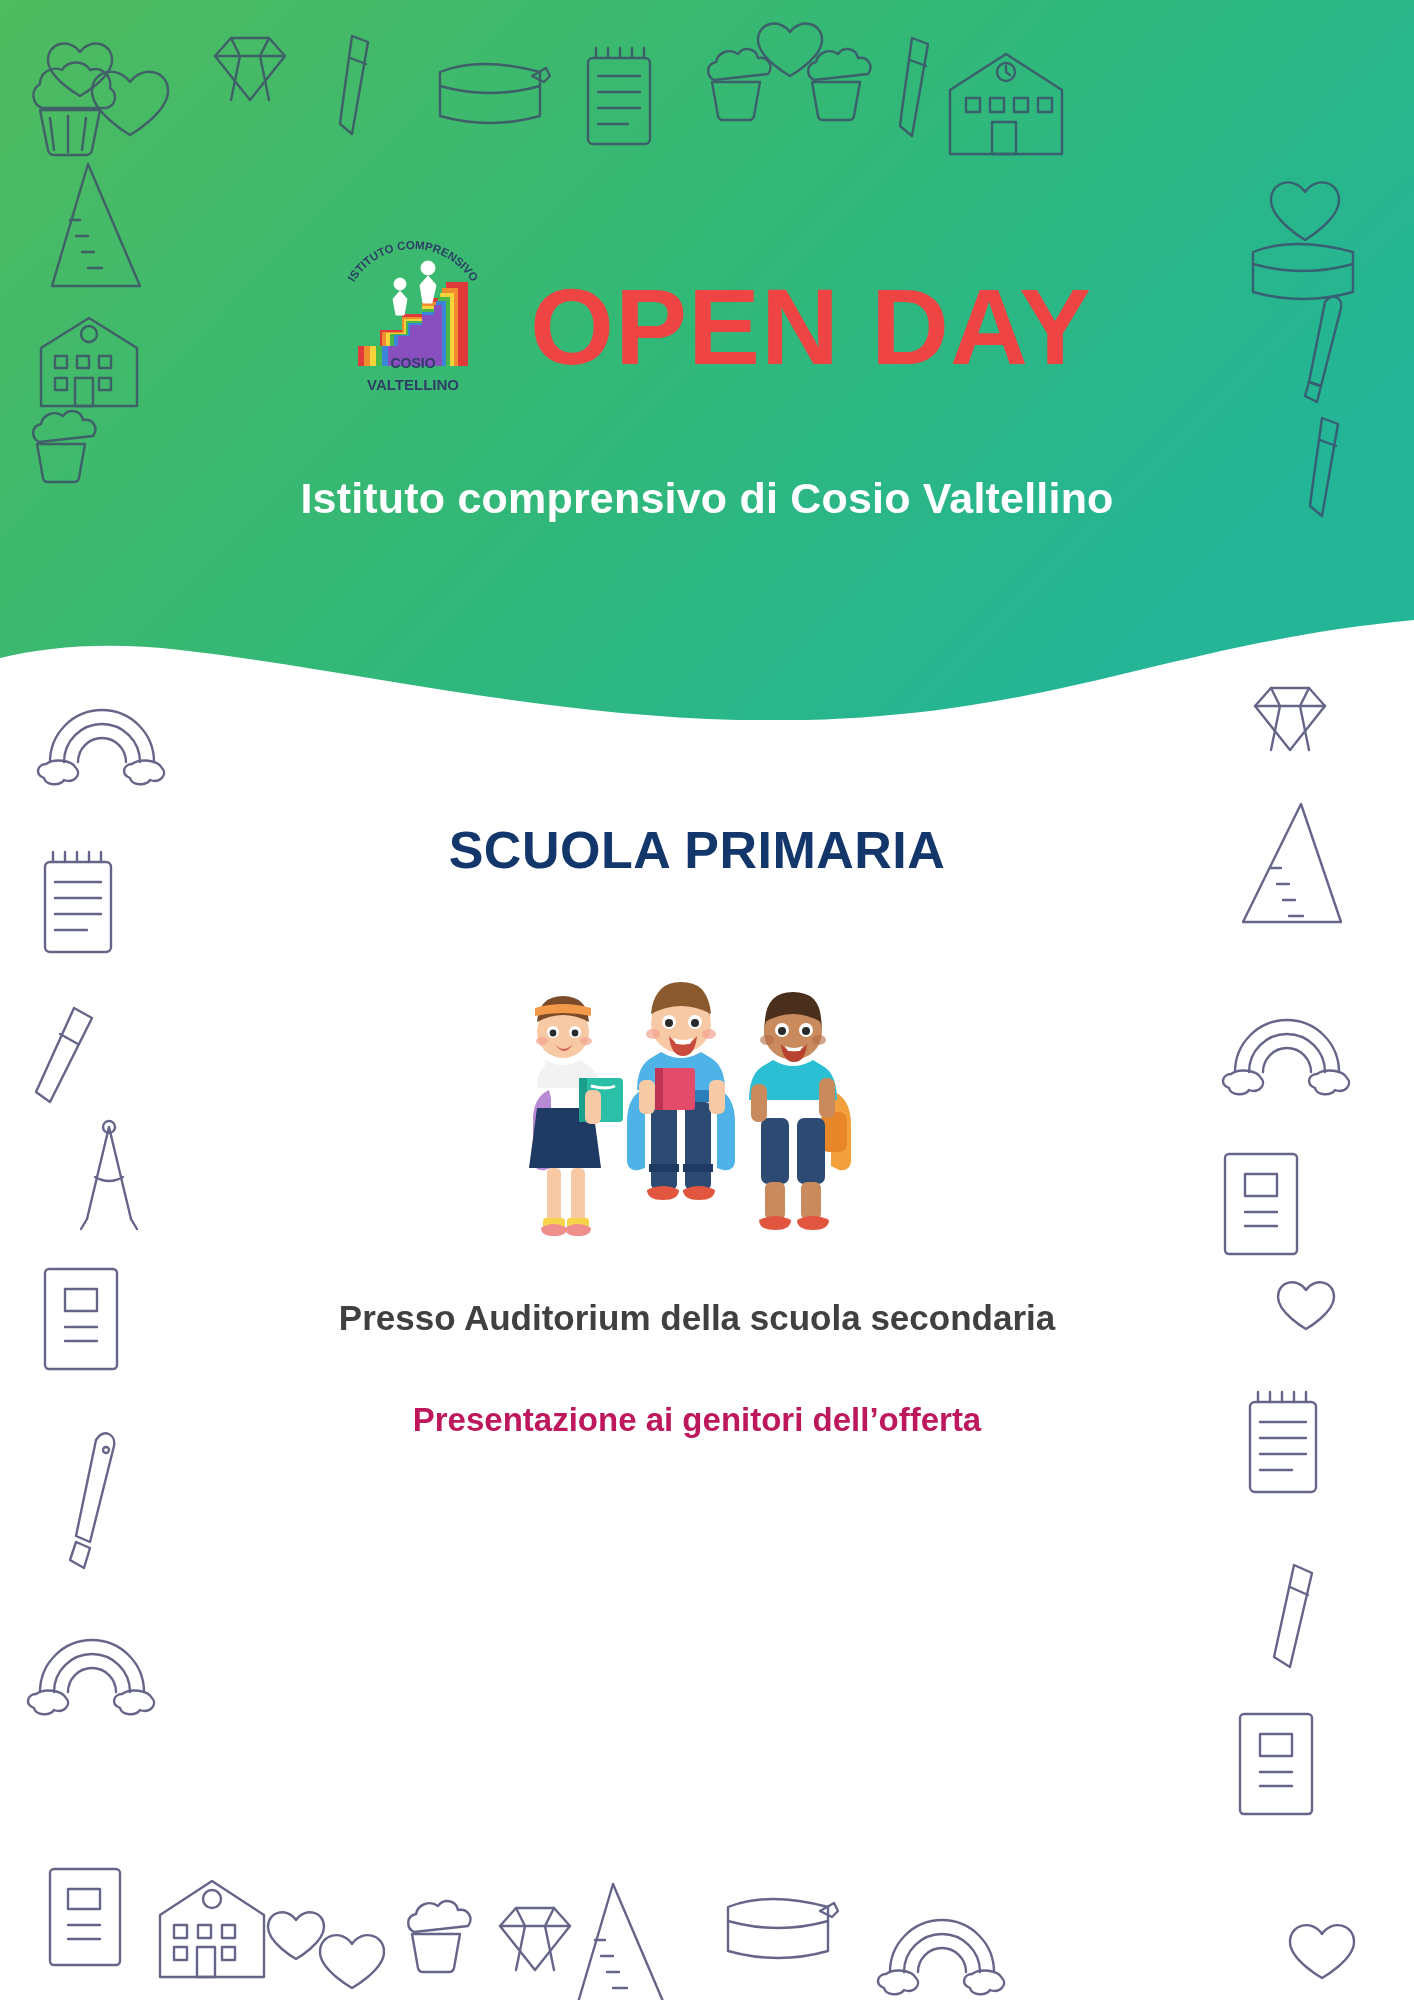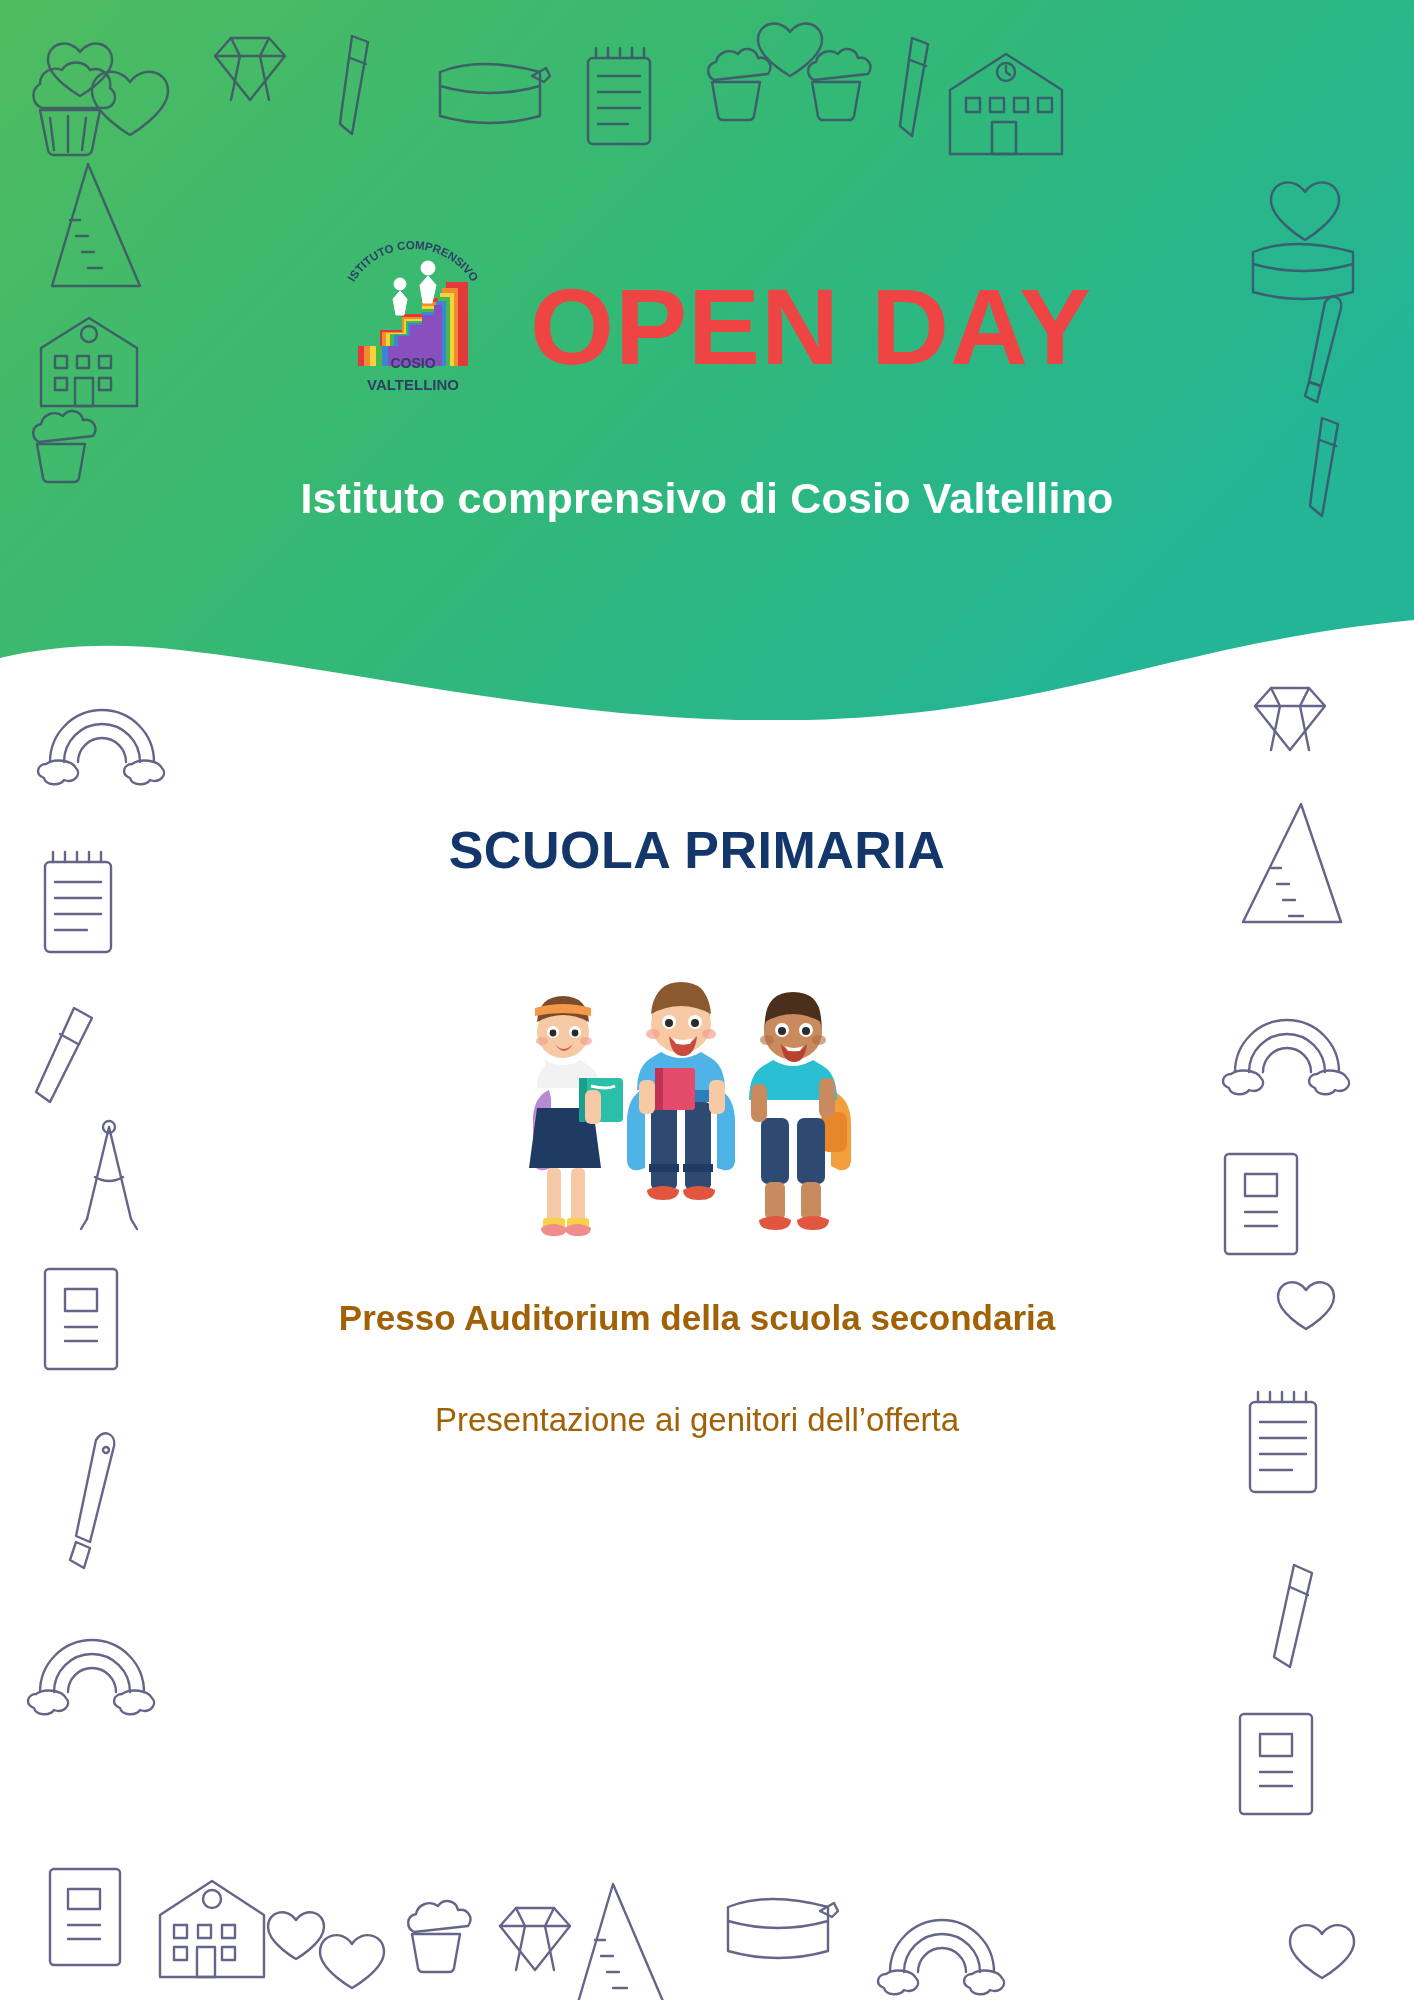--- a/index.html
+++ b/index.html
@@ -116,27 +116,27 @@
     margin-top: 78px;
     font-size: 52px;
     font-weight: bold;
     color: #13366b;
     letter-spacing: 0.3px;
   }
   .event-place {
     margin-top: 18px;
     font-size: 35px;
     font-weight: bold;
-    color: #a16207;
+    color: #404040;
   }
   .event-desc {
     margin-top: 58px;
     font-size: 33px;
-    font-weight: normal;
-    color: #a16207;
+    font-weight: bold;
+    color: #be185d;
     line-height: 1.45;
   }
 </style>
 </head>
 <body>
 
 <div class="poster">
 
   <div class="header-wave">
     <svg viewBox="0 0 1414 720" preserveAspectRatio="none" xmlns="http://www.w3.org/2000/svg">

